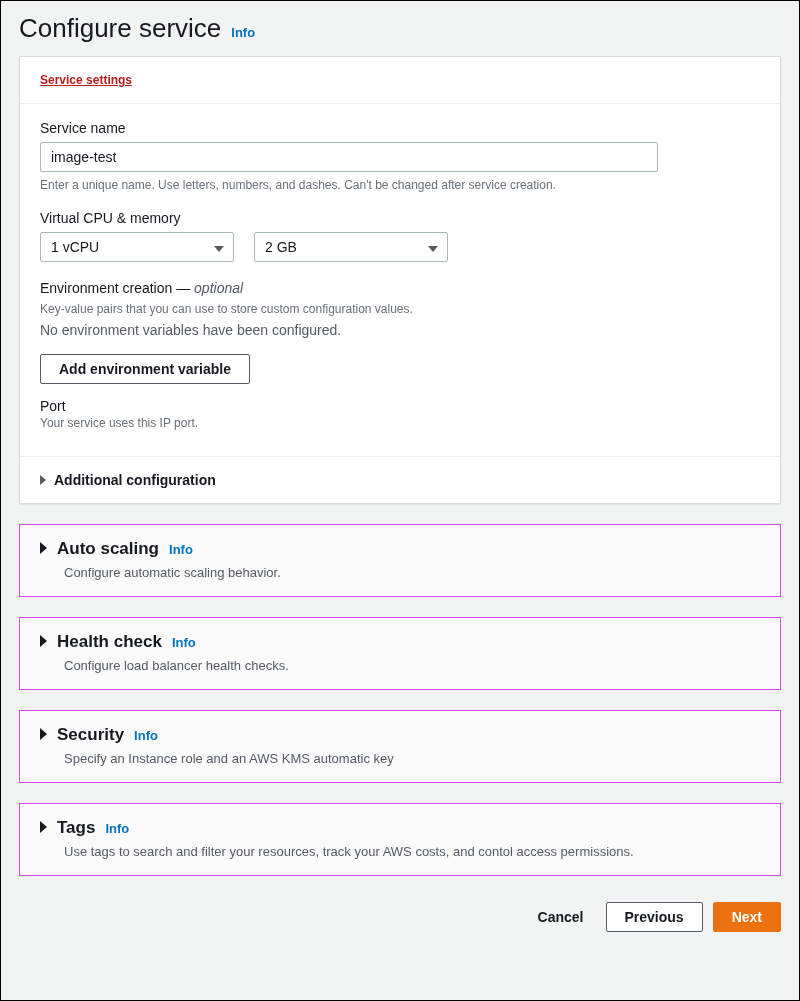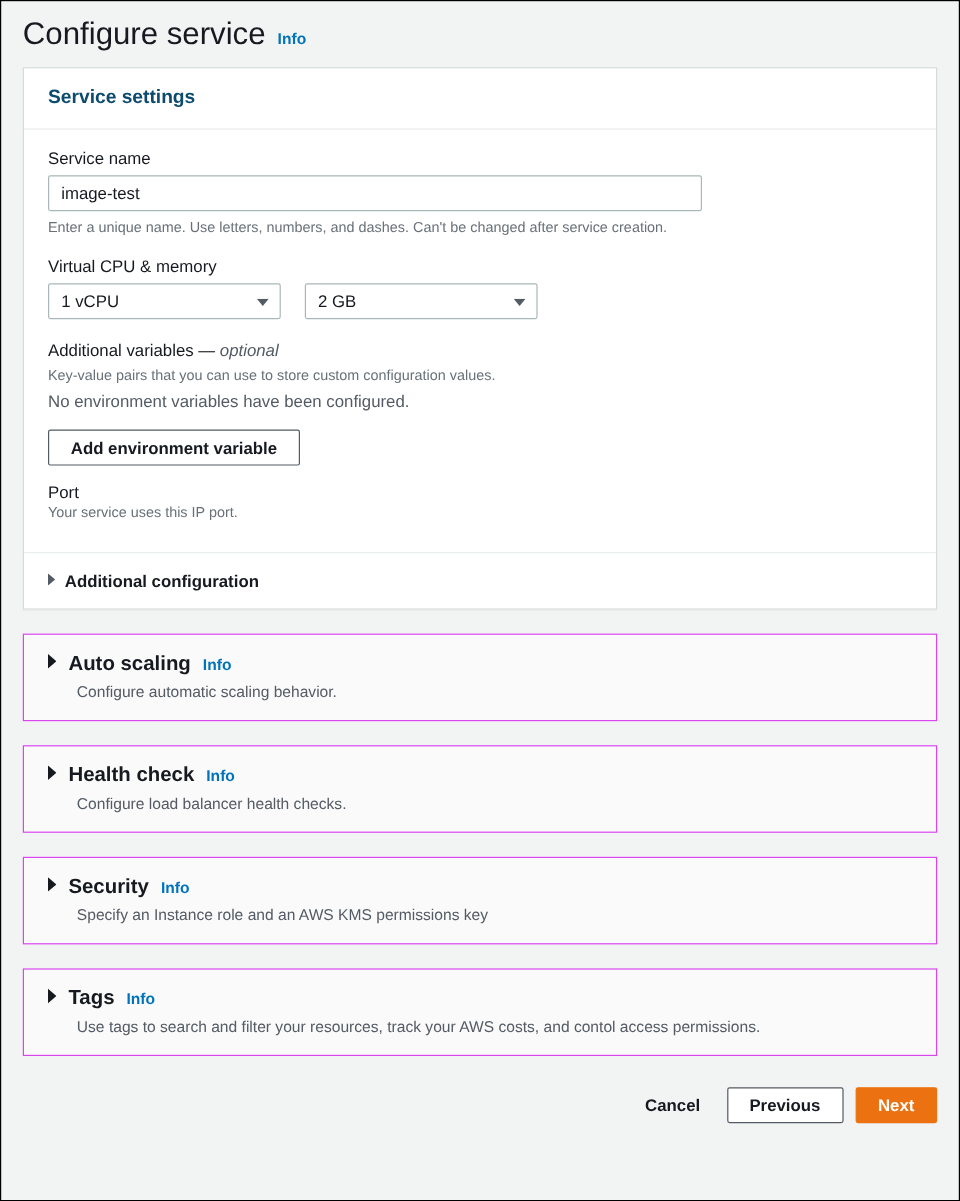--- a/index.html
+++ b/index.html
@@ -37,23 +37,24 @@
       background: #fff;
       border: 1px solid #d5dbdb;
       box-shadow: 0 1px 1px rgba(0,0,0,0.05);
       margin-bottom: 20px;
     }
     .panel-header {
       padding: 16px 20px;
       border-bottom: 1px solid #eaeded;
     }
     .panel-header h2 {
-      font-size: 16px;
-      font-weight: 700;
-      color: #0c4a6e;
+      font-size: 12px;
+      font-weight: 700;
+      color: #b91c1c;
+      text-decoration: underline;
     }
     .panel-body {
       padding: 16px 20px 20px 20px;
     }
     .field {
       margin-bottom: 18px;
     }
     .field-label {
       font-size: 14px;
       color: #16191f;
@@ -65,21 +66,21 @@
       color: #687078;
       margin-top: 6px;
     }
     .field-help-above {
       font-size: 12px;
       color: #687078;
       margin-top: 2px;
       margin-bottom: 2px;
     }
     .text-input {
-      width: 545px;
+      width: 618px;
       padding: 6px 10px;
       font-size: 14px;
       border: 1px solid #aab7b8;
       border-radius: 2px;
       color: #16191f;
       background: #fff;
     }
     .hstack {
       display: flex;
       gap: 20px;
@@ -233,21 +234,21 @@
               <svg width="10" height="6" viewBox="0 0 10 6">
                   <polygon points="0,0 10,0 5,6" fill="#545b64"></polygon>
                 </svg>
             </span>
           </div>
         </div>
       </div>
 
       <div class="field" style="margin-bottom:14px;">
         <div class="field-label">
-          <span>Additional variables — </span><span class="optional">optional</span>
+          <span>Environment creation — </span><span class="optional">optional</span>
         </div>
         <div class="field-help-above">Key-value pairs that you can use to store custom configuration values.</div>
         <div class="env-empty">No environment variables have been configured.</div>
         <button class="btn">Add environment variable</button>
       </div>
 
       <div class="field" style="margin-bottom:4px;">
         <label class="field-label" style="margin-bottom:2px;">Port</label>
         <div class="field-help-above" style="margin-bottom:6px;">Your service uses this IP port.</div>
       </div>
@@ -292,21 +293,21 @@
   <div class="expander">
     <div class="expander-row">
       <span class="tri">
         <svg width="7" height="12" viewBox="0 0 7 12">
             <polygon points="0,0 7,6 0,12" fill="#16191f"></polygon>
           </svg>
       </span>
       <span class="expander-title">Security</span>
       <span class="info-link">Info</span>
     </div>
-    <div class="expander-desc">Specify an Instance role and an AWS KMS permissions key</div>
+    <div class="expander-desc">Specify an Instance role and an AWS KMS automatic key</div>
   </div>
 
   <div class="expander">
     <div class="expander-row">
       <span class="tri">
         <svg width="7" height="12" viewBox="0 0 7 12">
             <polygon points="0,0 7,6 0,12" fill="#16191f"></polygon>
           </svg>
       </span>
       <span class="expander-title">Tags</span>

